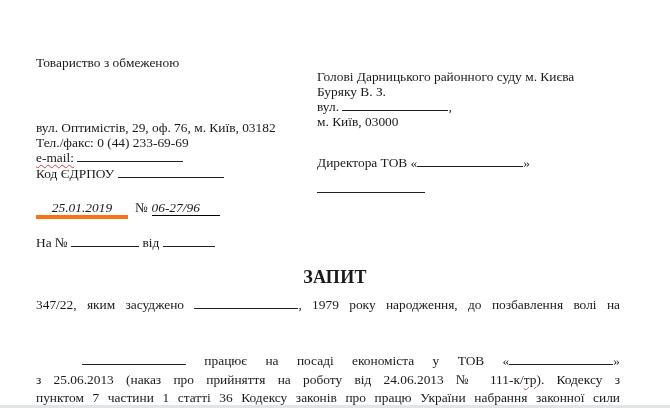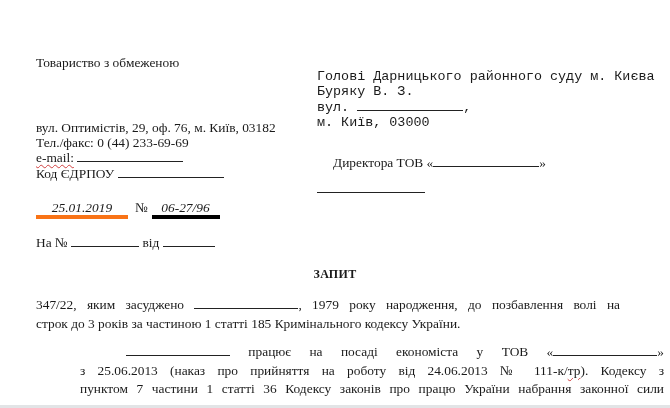--- a/index.html
+++ b/index.html
@@ -6,21 +6,21 @@
   body {
     width:670px; height:408px; overflow:hidden; background:#ffffff;
     font-family:"Liberation Serif", "DejaVu Serif", serif;
     font-size:13.4px; color:#1a1a1a; position:relative;
   }
   .page { position:absolute; left:0; top:0; width:670px; height:408px; }
   .abs { position:absolute; white-space:nowrap; line-height:15px; }
   .line { display:block; }
   .ul { display:inline-block; border-bottom:1px solid #222; height:11px; vertical-align:baseline; }
   .ital { font-style:italic; }
-  .title { position:absolute; left:0; width:670px; top:267px; text-align:center; font-weight:bold; font-size:12px; letter-spacing:0.3px; }
+  .title { position:absolute; left:0; width:670px; top:267px; text-align:center; font-weight:bold; font-size:18px; letter-spacing:0.3px; }
   .para {
     position:absolute; left:36px; width:584px; line-height:18.5px; text-align:justify;
   }
   .para .row { display:block; text-align:justify; text-align-last:justify; height:18.5px; white-space:nowrap; }
   .para .row.last { text-align-last:left; }
   .indent { display:inline-block; width:46px; }
   .spell { text-decoration:underline wavy #d04040; text-decoration-thickness:1px; text-underline-offset:2px; }
   .bottom-bar { position:absolute; left:0; bottom:0; width:670px; height:3px; background:#e2e4e6; }
 </style>
 </head>
@@ -32,53 +32,52 @@
     <span class="line">Товариство з обмеженою</span>
   </div>
 
   <div class="abs" style="left:36px; top:121px; line-height:14.5px;">
     <span class="line">вул. Оптимістів, 29, оф. 76, м. Київ, 03182</span>
     <span class="line">Тел./факс: 0 (44) 233-69-69</span>
     <span class="line"><span class="spell">e-mail:</span> <span class="ul" style="width:106px;"></span></span>
     <span class="line"><span>Код ЄДРПОУ</span> <span class="ul" style="width:106px;"></span></span>
   </div>
 
-  <div class="abs" style="left:317px; top:69px; line-height:15px;font-family:Liberation Mono, monospace;">
+  <div class="abs" style="left:317px; top:69px; line-height:15px;">
     <span class="line">Голові Дарницького районного суду м. Києва</span>
     <span class="line">Буряку В. З.</span>
     <span class="line"><span>вул.</span> <span class="ul" style="width:106px;"></span><span>,</span></span>
     <span class="line">м. Київ, 03000</span>
   </div>
 
-  <div class="abs" style="left:333px; top:155px;">
+  <div class="abs" style="left:317px; top:155px;">
     <span>Директора ТОВ «</span><span class="ul" style="width:106px;"></span><span>»</span>
   </div>
 
   <div class="abs" style="left:317px; top:181px; width:108px; height:11px; border-bottom:1px solid #222;"></div>
 
   <div class="abs" style="left:36px; top:200px;">
     <span class="ital" style="display:inline-block; width:92px; border-bottom:4px solid #f97316; text-align:center; line-height:14px;">25.01.2019</span>
     <span style="margin-left:4px;">№</span>
-    <span class="ital" style="display:inline-block; width:68px; border-bottom:4px solid #000000; text-align:center; line-height:14px;">06-27/96</span>
+    <span class="ital" style="display:inline-block; width:68px; border-bottom:1px solid #000000; text-align:left; line-height:14px;">06-27/96</span>
   </div>
 
   <div class="abs" style="left:36px; top:235px;">
     <span>На №</span>
     <span class="ul" style="width:68px;"></span>
     <span>від</span>
     <span class="ul" style="width:52px;"></span>
   </div>
 
   <div class="title">ЗАПИТ</div>
 
   <div class="para" style="top:296px;">
     <span class="row"><span>347/22, яким засуджено</span> <span class="ul" style="width:104px;"></span><span>, 1979 року народження, до позбавлення волі на</span></span>
-    <span class="row last">строк до 3 років за частиною 1 статті 185 Кримінального кодексу України.</span>
   </div>
 
-  <div class="para" style="top:343px;margin-left:44px;">
+  <div class="para" style="top:352px;">
     <span class="row"><span class="indent"></span><span class="ul" style="width:104px;"></span> <span>працює на посаді економіста у ТОВ «</span><span class="ul" style="width:104px;"></span><span>»</span></span>
     <span class="row"><span>з 25.06.2013 (наказ про прийняття на роботу від 24.06.2013 № 111-к/</span><span class="spell">тр</span><span>). Кодексу з</span></span>
     <span class="row">пунктом 7 частини 1 статті 36 Кодексу законів про працю України набрання законної сили</span>
   </div>
 
   <div class="bottom-bar"></div>
 </div>
 
 </body></html>

